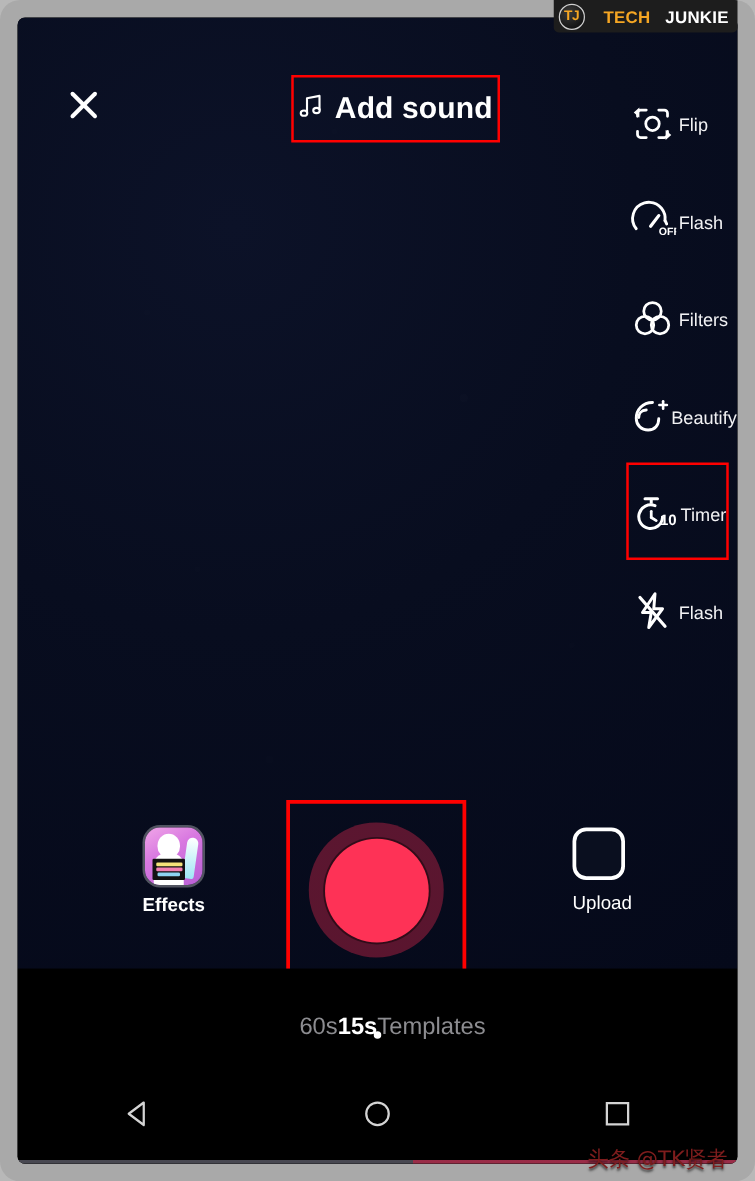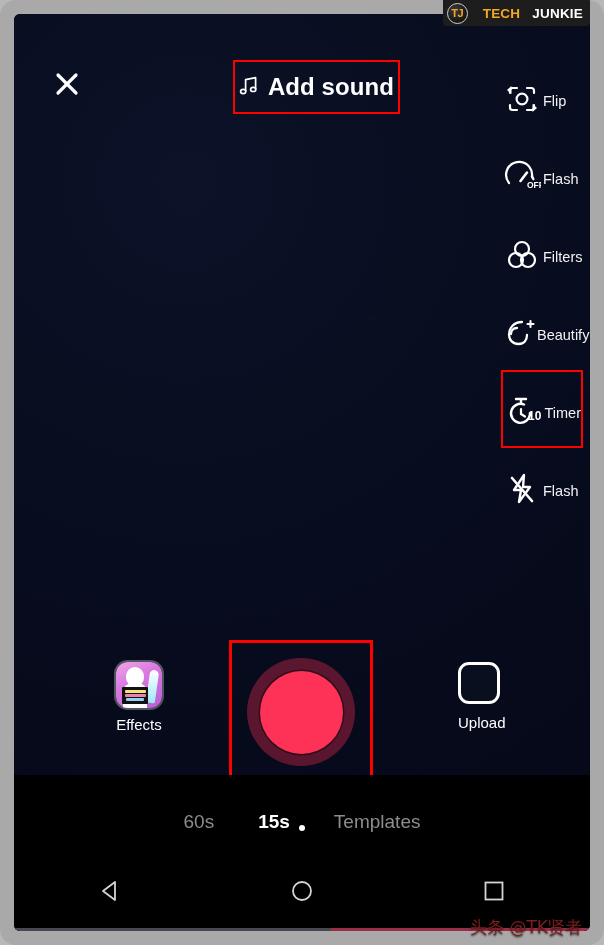--- a/index.html
+++ b/index.html
@@ -210,21 +210,21 @@
     width: 21px;
     height: 3px;
     background: #f4e27a;
     border-radius: 1px;
   }
   .effects-caption-line.l2 { background: #f27fb2; }
   .effects-caption-line.l3 { background: #8ed4f0; width: 18px; }
   #effects-label {
     margin-top: 8px;
     font-size: 15px;
-    font-weight: normal;
+    font-weight: bold;
     color: #ffffff;
   }
 
   #record-wrap {
     position: absolute;
     left: 215px;
     top: 26px;
     width: 144px;
     height: 144px;
     box-sizing: border-box;
@@ -283,21 +283,21 @@
     background: #000000;
   }
   #mode-list {
     position: absolute;
     left: 0;
     top: 16px;
     width: 576px;
     display: flex;
     justify-content: center;
     align-items: baseline;
-    gap: 44px;
+    padding-left: 12px;
   }
   .mode-item {
     position: relative;
     font-size: 19px;
     color: #8c8c90;
     white-space: nowrap;
   }
   .mode-item.active {
     color: #ffffff;
     font-weight: bold;

